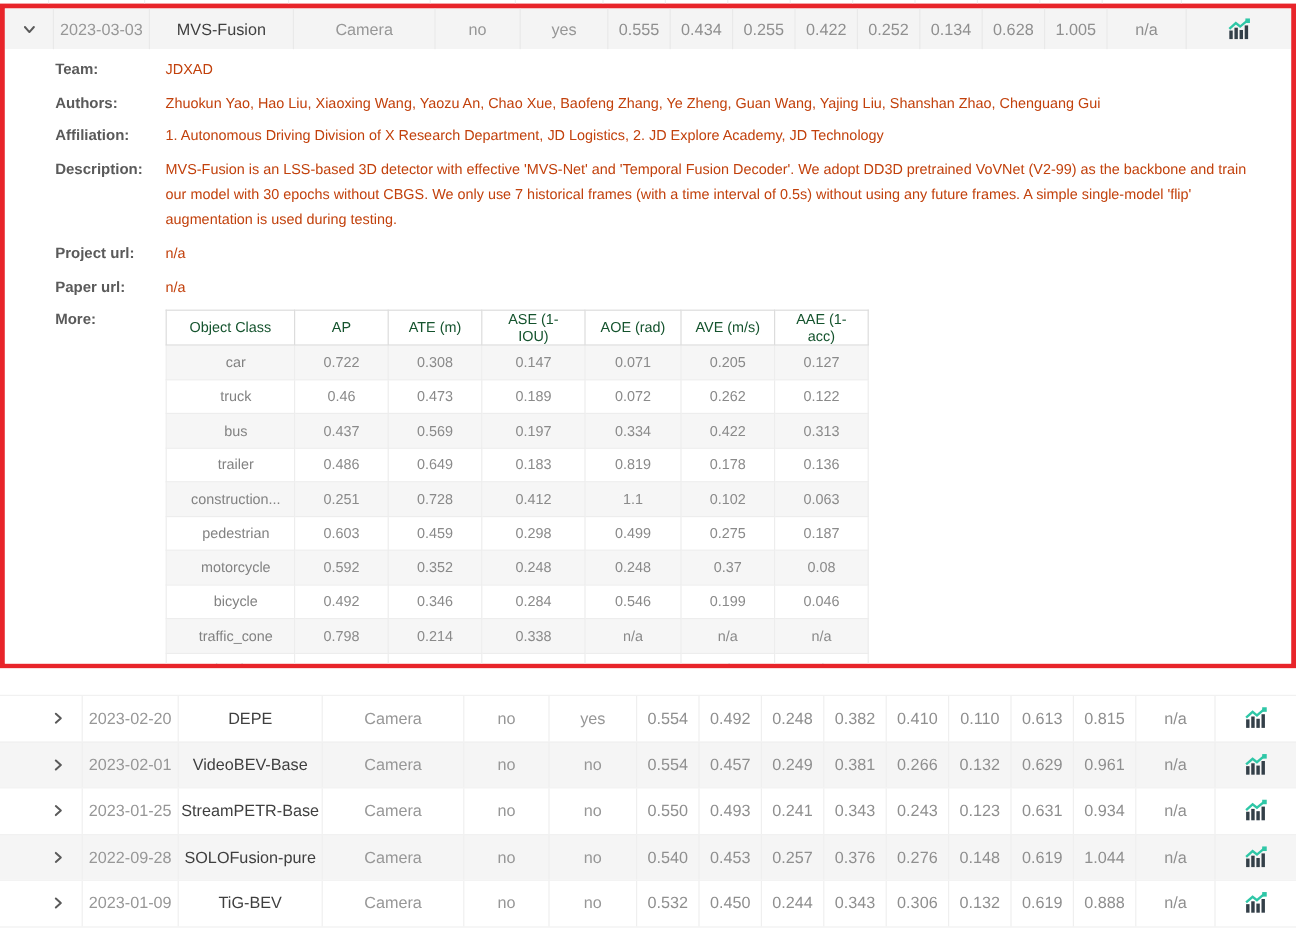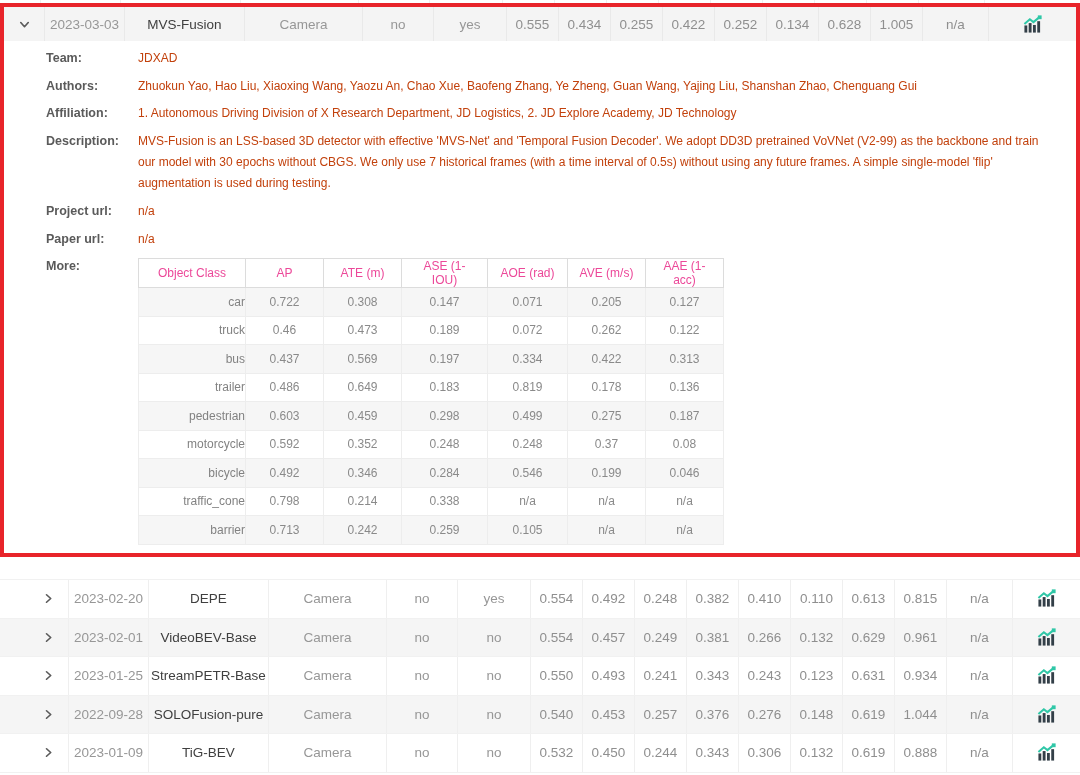--- a/index.html
+++ b/index.html
@@ -59,33 +59,33 @@
     flex: 0 0 92px;
     font-size: 12.5px; font-weight: bold; color: #5a5a5a;
     line-height: 20px;
   }
   .dvalue { font-size: 12px; color: #c2410c; line-height: 20px; }
   .dvalue.multiline { line-height: 21px; }
 
   
   .more-table { border-collapse: collapse; margin-top: 2px; }
   .more-table th {
-    font-size: 12px; font-weight: normal; color: #ec4899;
+    font-size: 12px; font-weight: normal; color: #14532d;
     border: 1px solid #dcdcdc;
     height: 26px; text-align: center;
     padding: 0 10px;
     background: #fff;
   }
   .more-table td {
     font-size: 12px; color: #8a8a8a;
     border: 1px solid #ededed;
     height: 28.5px;
     text-align: center;
   }
-  .more-table td.cls { text-align: right; padding-left: 9px; color: #828282; width: 106px; }
+  .more-table td.cls { text-align: center; padding-left: 9px; color: #828282; width: 106px; }
   .more-table td.num, .more-table th.num { width: 78px; }
   .more-table tbody tr:nth-child(odd) { background: #f6f6f6; }
   .more-table col.c0 { width: 107px; }
   .more-table col.c1, .more-table col.c2 { width: 78px; }
   .more-table col.c3 { width: 86px; }
   .more-table col.c4 { width: 80px; }
   .more-table col.c5, .more-table col.c6 { width: 76px; }
 
   
   .chev-icon svg { display: block; }
@@ -230,20 +230,29 @@
               <tr>
                 <td class="cls">trailer</td>
                 <td class="num">0.486</td>
                 <td class="num">0.649</td>
                 <td class="num">0.183</td>
                 <td class="num">0.819</td>
                 <td class="num">0.178</td>
                 <td class="num">0.136</td>
               </tr>
               <tr>
+                <td class="cls">construction...</td>
+                <td class="num">0.251</td>
+                <td class="num">0.728</td>
+                <td class="num">0.412</td>
+                <td class="num">1.1</td>
+                <td class="num">0.102</td>
+                <td class="num">0.063</td>
+              </tr>
+              <tr>
                 <td class="cls">pedestrian</td>
                 <td class="num">0.603</td>
                 <td class="num">0.459</td>
                 <td class="num">0.298</td>
                 <td class="num">0.499</td>
                 <td class="num">0.275</td>
                 <td class="num">0.187</td>
               </tr>
               <tr>
                 <td class="cls">motorcycle</td>

